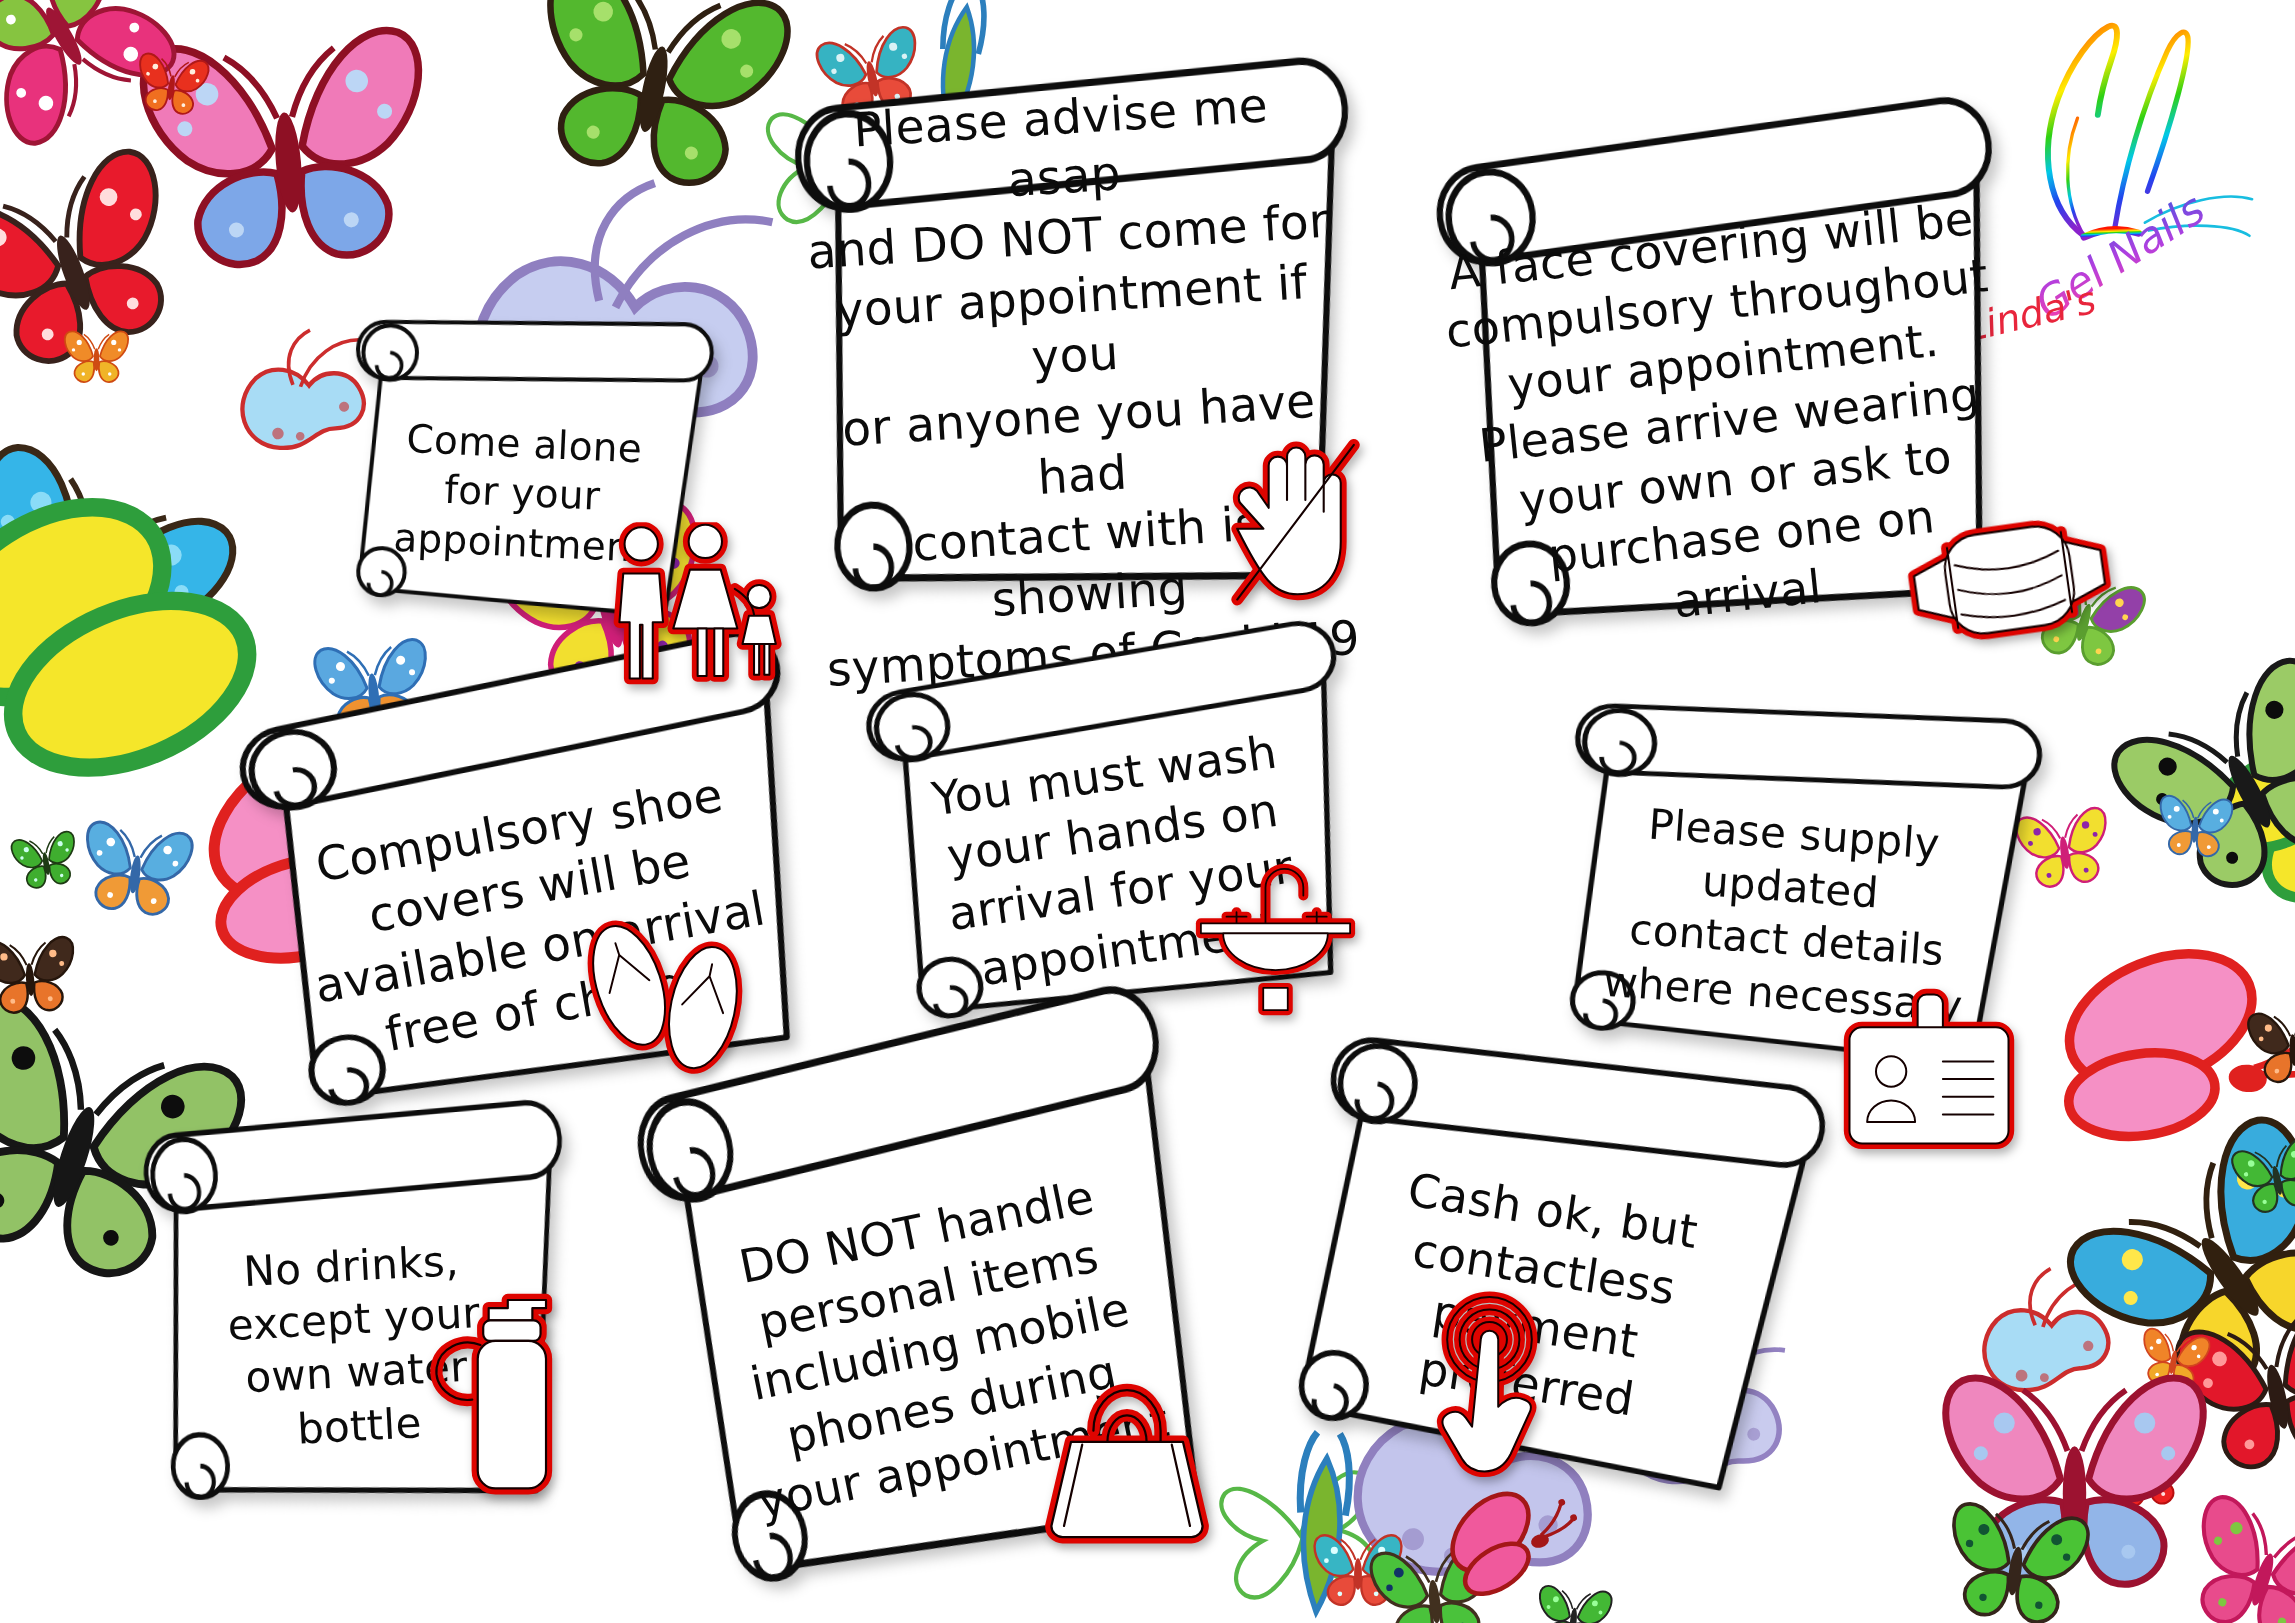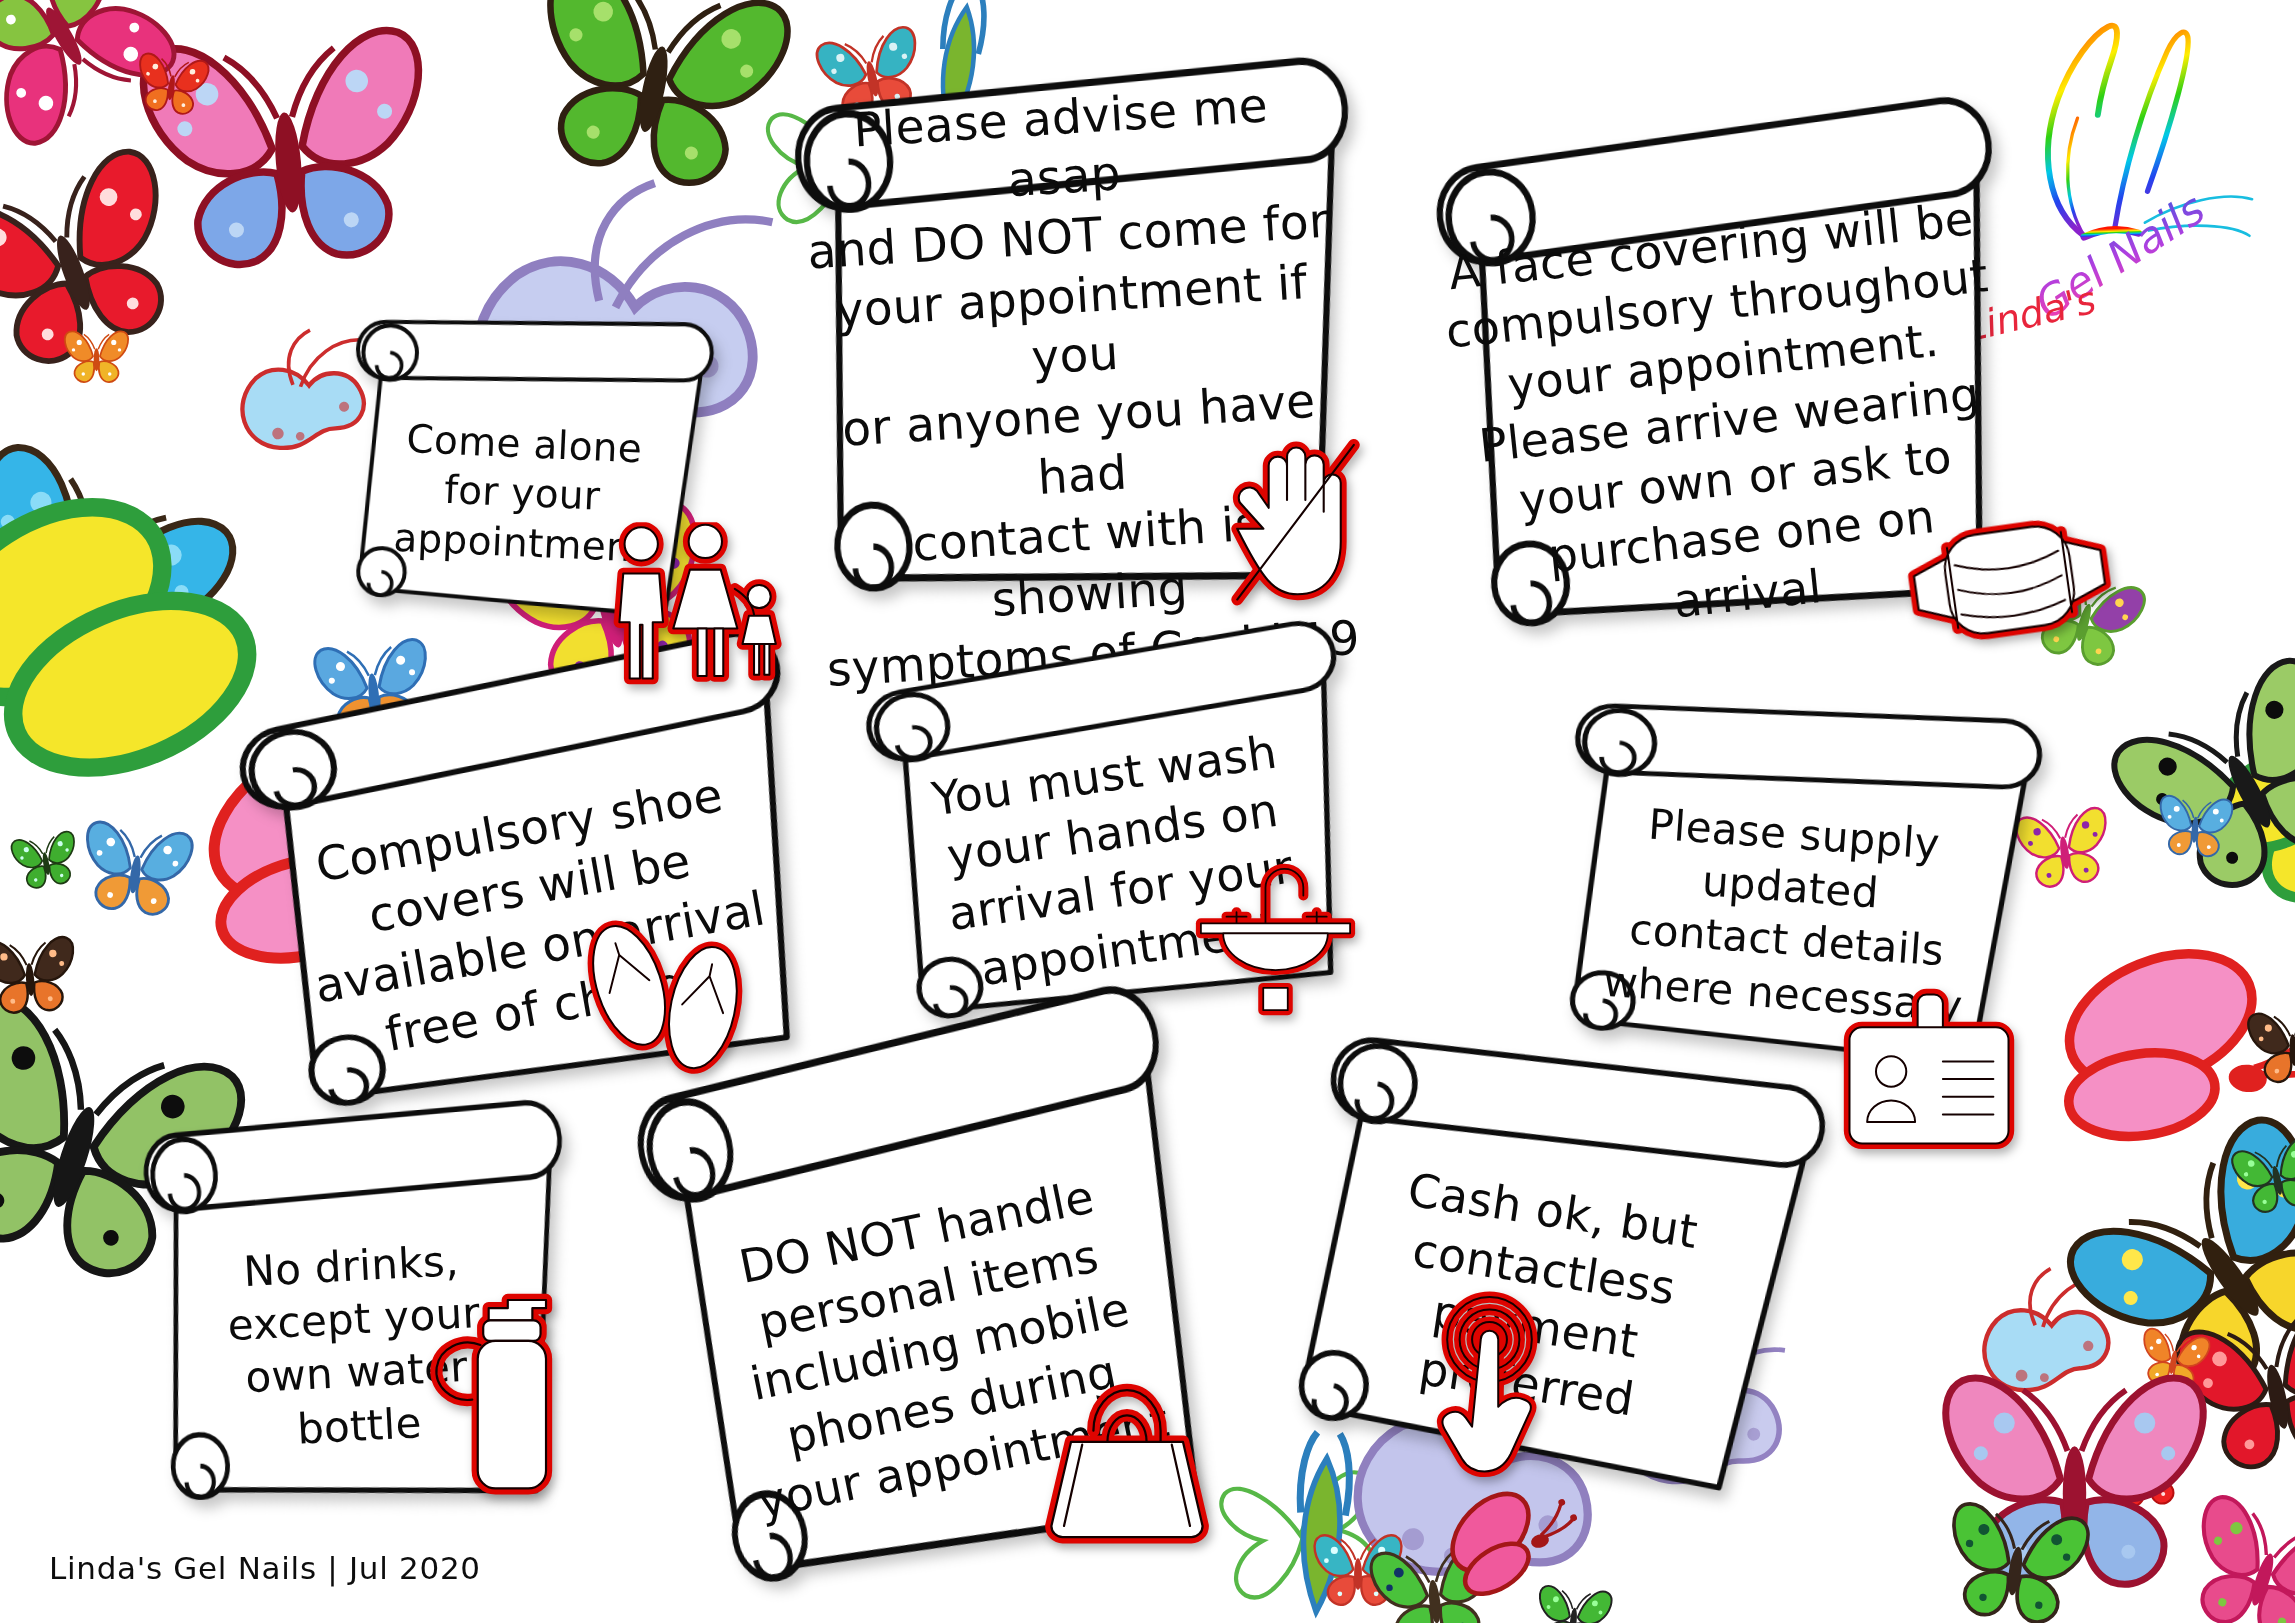--- a/index.html
+++ b/index.html
@@ -463,16 +463,15 @@
     </svg>
   <svg class="ricon" style="left:1029px;top:1345px;width:196px;height:219px" viewBox="0 0 300 335" width="196" height="219">
     <use href="#i-bag" class="u-red"></use>
       <use href="#i-bag" class="u-thin"></use>
     </svg>
   <svg class="ricon" style="left:1421px;top:1271px;width:137px;height:249px" viewBox="0 0 210 380" width="137" height="249">
     <use href="#i-tap" class="u-red"></use>
       <use href="#i-tap" class="u-thin"></use>
     </svg>
 
-  <div class="footer">Linda's Gel Nails | Jul 2020</div>
 
 </div>
 
 
 </body></html>

